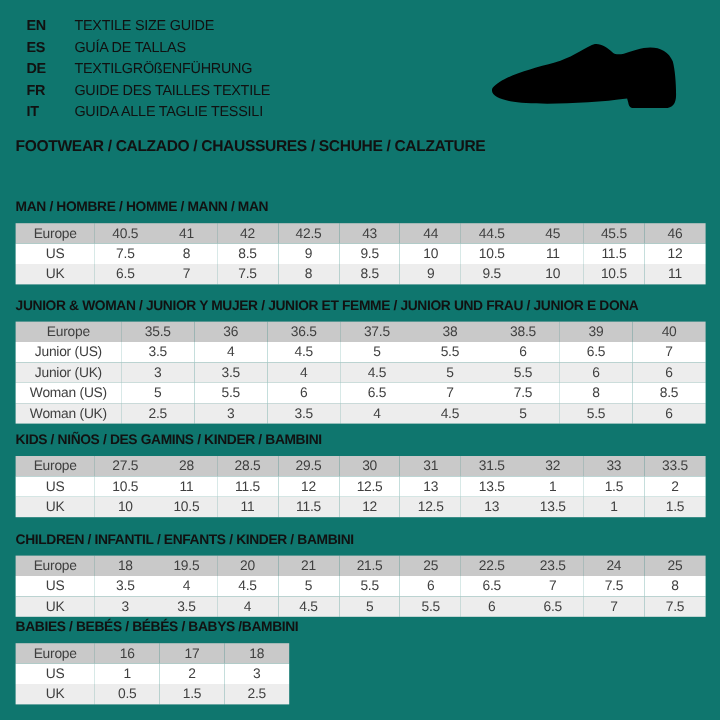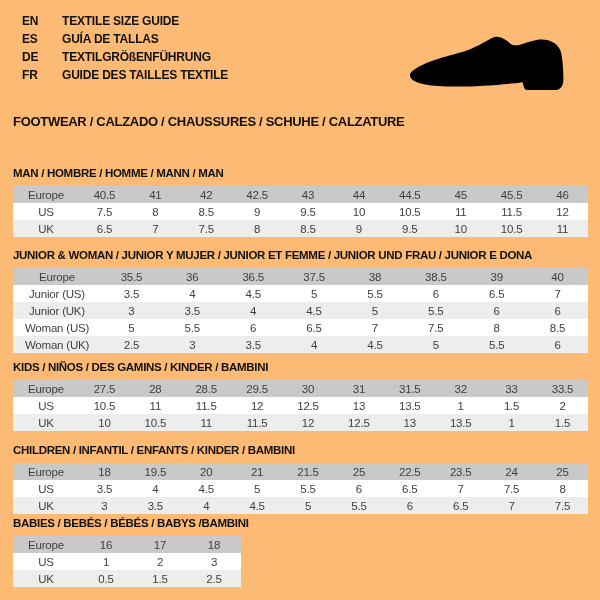--- a/index.html
+++ b/index.html
@@ -8,31 +8,31 @@
     --text-color:#3f3f3f;
     --title-color:#111111;
   }
   *{box-sizing:border-box;}
   html,body{margin:0;padding:0;}
   body{
     width:600px;height:600px;background:#ffffff;
     font-family:"Liberation Sans", sans-serif;
     -webkit-font-smoothing:antialiased;
   }
-  .page{position:relative;width:600px;height:600px;overflow:hidden;background:#fdba74;}
+  .page{position:relative;width:600px;height:600px;overflow:hidden;background:#0f766e;}
 
   
   .language-list{position:absolute;top:12px;left:22px;}
   .lang-row{display:flex;align-items:baseline;height:18px;line-height:18px;}
   .lang-code{
     width:40px;font-weight:bold;font-size:12px;color:var(--title-color);
     letter-spacing:-0.2px;
   }
   .lang-label{
-    font-weight:bold;font-size:12px;color:var(--title-color);
+    font-weight:normal;font-size:12px;color:var(--title-color);
     letter-spacing:-0.2px;white-space:nowrap;
   }
   .shoe-wrap{position:absolute;top:14px;left:386px;width:212px;height:102px;}
   .shoe-wrap svg{width:100%;height:100%;display:block;}
   .category-title{
     position:absolute;top:114px;left:13px;
     font-weight:bold;font-size:13px;color:var(--title-color);
     letter-spacing:-0.3px;white-space:nowrap;
   }
 
@@ -79,20 +79,24 @@
         <span class="lang-code">ES</span>
         <span class="lang-label">GUÍA DE TALLAS</span>
       </div>
       <div class="lang-row">
         <span class="lang-code">DE</span>
         <span class="lang-label">TEXTILGRÖßENFÜHRUNG</span>
       </div>
       <div class="lang-row">
         <span class="lang-code">FR</span>
         <span class="lang-label">GUIDE DES TAILLES TEXTILE</span>
+      </div>
+      <div class="lang-row">
+        <span class="lang-code">IT</span>
+        <span class="lang-label">GUIDA ALLE TAGLIE TESSILI</span>
       </div>
     </div>
 
   <div class="shoe-wrap">
     <svg viewBox="0 0 220 110" xmlns="http://www.w3.org/2000/svg" aria-hidden="true">
       <path fill="#000000" d="
         M22 64
         C30 54 55 47 78 41
         C92 37 102 30 110 26
         C117 22 124 27 130 32

